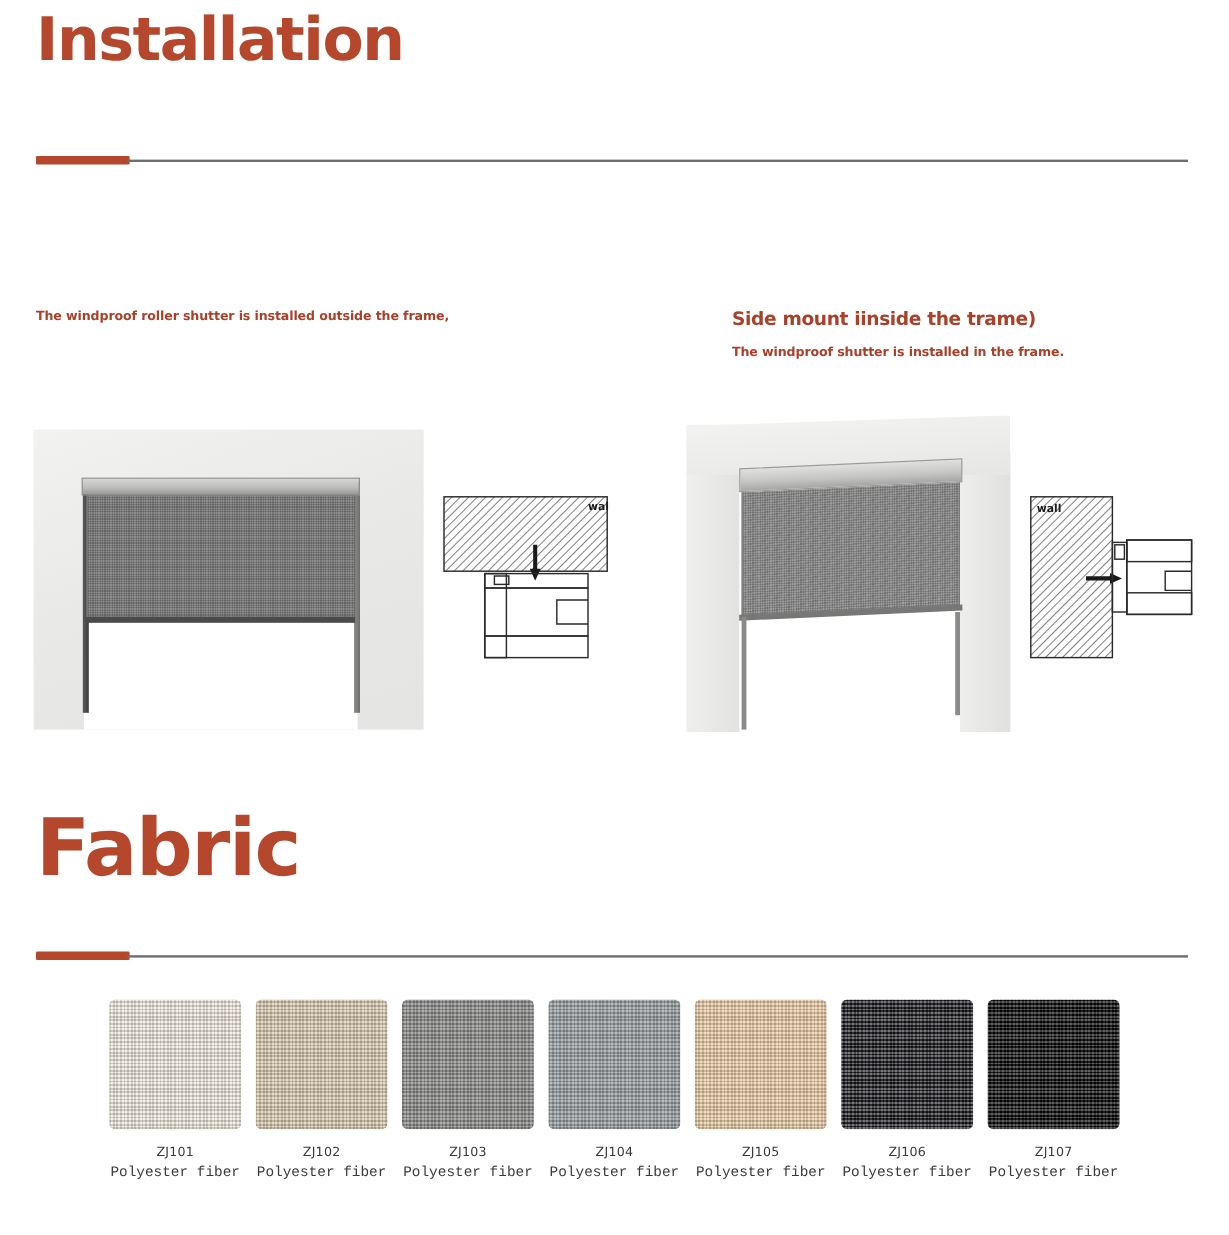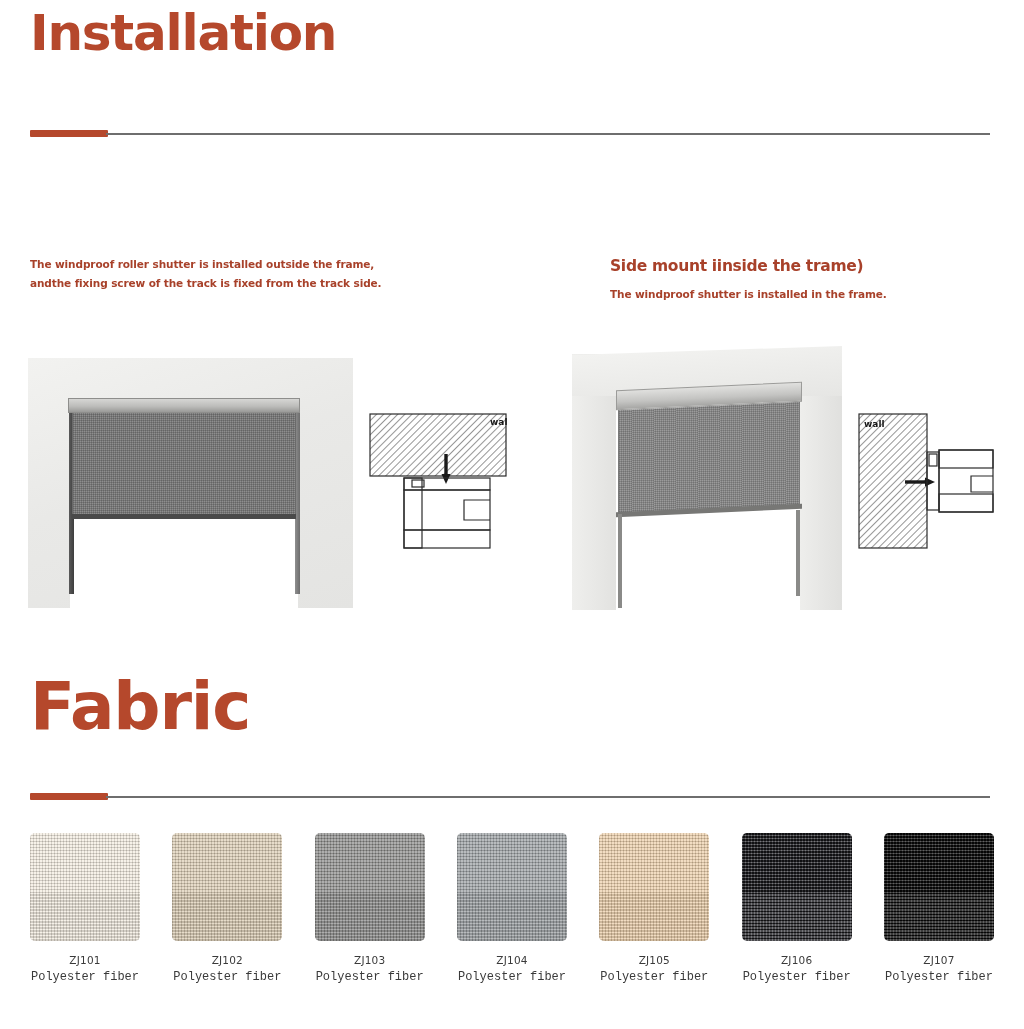--- a/index.html
+++ b/index.html
@@ -202,22 +202,22 @@
     font-weight: 700;
     fill: #1a1a1a;
   }
 
   
   #fabric-grid {
     position: absolute;
     left: 30px; top: 833px;
     width: 964px; height: 170px;
     display: flex;
-    justify-content: space-between;
-    gap: 26px;
+    justify-content: center;
+    gap: 12px;
   }
   .swatch-cell {
     width: 110px;
     display: flex;
     flex-direction: column;
     align-items: center;
   }
   .swatch-chip {
     width: 110px; height: 108px;
     border-radius: 5px;
@@ -254,21 +254,20 @@
 <h1 class="section-title" id="title-installation">Installation</h1>
 
 <div class="divider" id="divider-installation">
   <div class="bar"></div>
   <div class="rule"></div>
 </div>
 
 <div class="install-col" id="col-forward">
   <div class="col-desc">
     <div>The windproof roller shutter is installed outside the frame,</div>
-    <div>andthe fixing screw of the track is fixed from the track side.</div>
   </div>
 </div>
 
 <div class="install-col" id="col-sidemount">
   <div class="col-heading">Side mount iinside the trame)</div>
   <div class="col-desc">
     <div>The windproof shutter is installed in the frame.</div>
   </div>
 </div>
 

